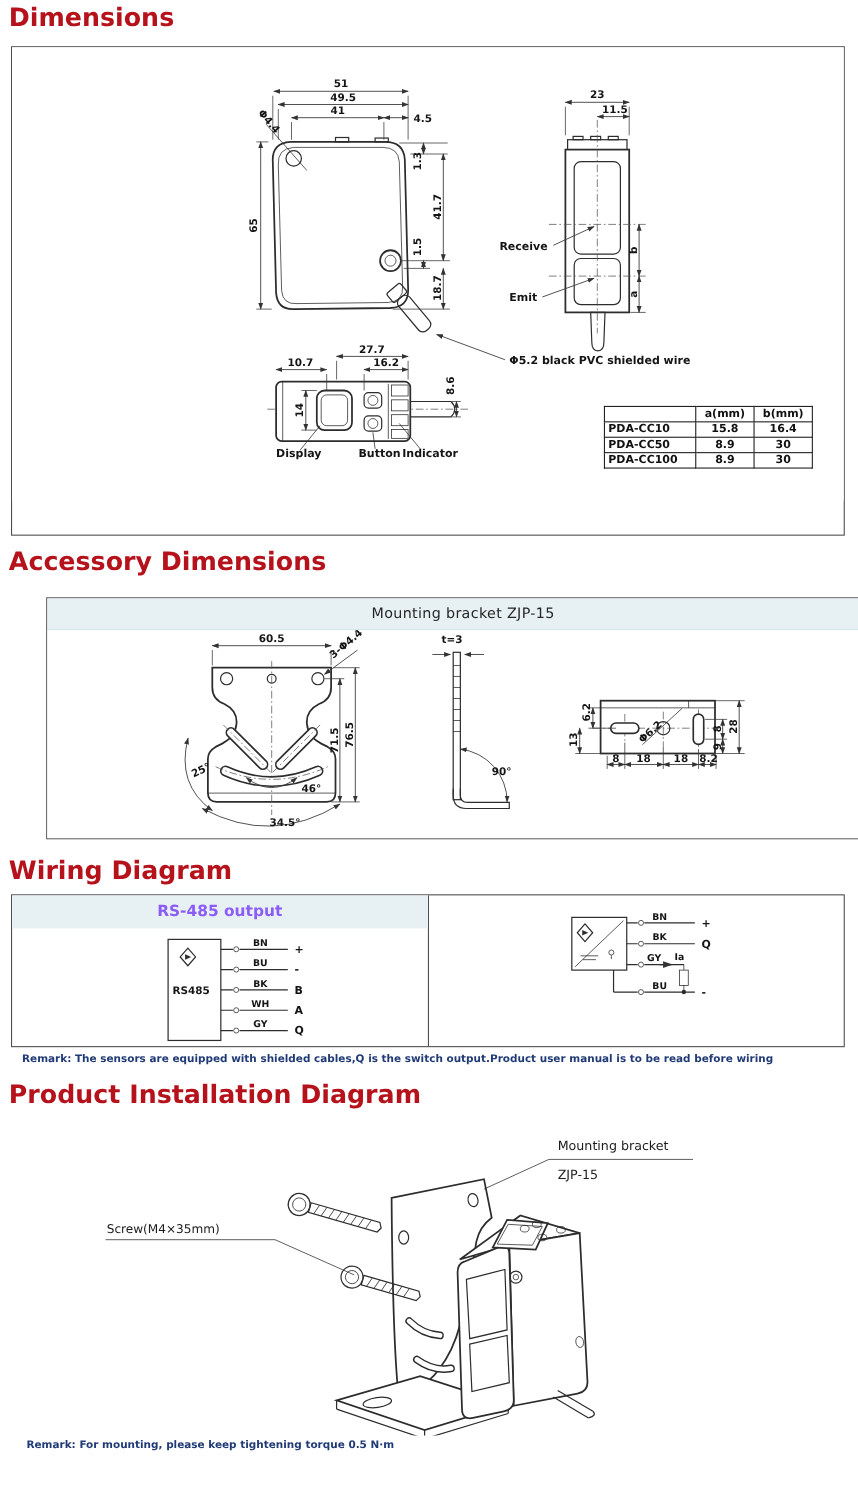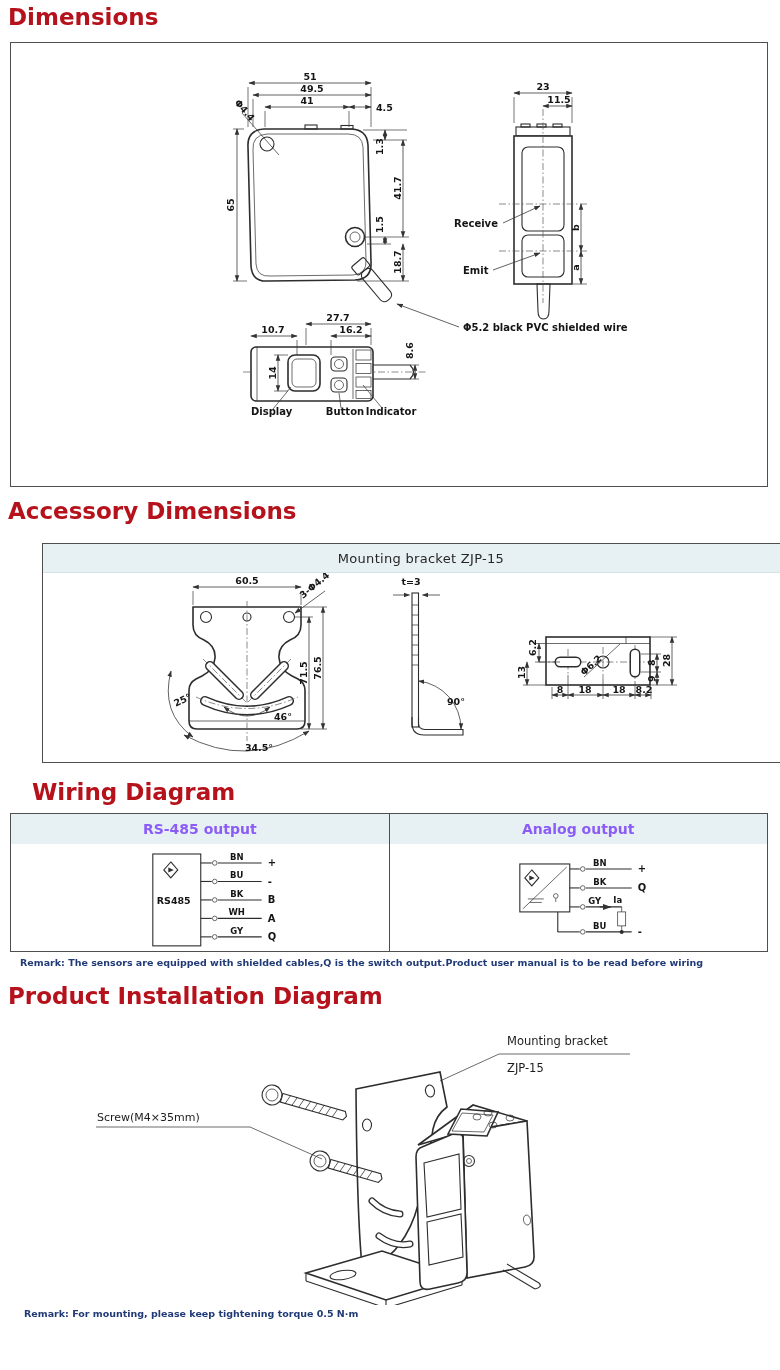--- a/index.html
+++ b/index.html
@@ -168,20 +168,44 @@
         <text class="lbl" x="334" y="372" text-anchor="middle">Button</text>
         <line class="tl2" x1="330" y1="365" x2="328" y2="350"></line>
         <text class="lbl" x="380" y="372" text-anchor="middle">Indicator</text>
         <line class="tl2" x1="371" y1="365" x2="352" y2="342"></line>
       </g>
 
       <line class="dim" x1="386" y1="261" x2="448" y2="284" marker-start="url(#ar1)"></line>
       <text class="lbl" x="452" y="288">Φ5.2 black PVC shielded wire</text>
     </svg>
 
+    <table class="spec">
+      <tbody>
+          <tr>
+        <th></th>
+        <th>a(mm)</th>
+        <th>b(mm)</th>
+      </tr>
+      <tr>
+        <td>PDA-CC10</td>
+            <td>15.8</td>
+            <td>16.4</td>
+      </tr>
+      <tr>
+        <td>PDA-CC50</td>
+            <td>8.9</td>
+            <td>30</td>
+      </tr>
+      <tr>
+        <td>PDA-CC100</td>
+            <td>8.9</td>
+            <td>30</td>
+      </tr>
+    </tbody>
+      </table>
   </div>
 </div>
 
 <div class="heading" style="top:498px;">Accessory Dimensions</div>
 
 <div class="panel" style="top:543px;height:220px;margin-left:32px;">
   <div class="phead" style="height:28px;">Mounting bracket ZJP-15</div>
   <div class="pbody" style="height:189px;">
     <svg width="755" height="189" viewBox="0 0 755 189">
       <defs>
@@ -294,21 +318,21 @@
         <text class="dt" transform="translate(612,93) rotate(-90)">8</text>
         <line class="dim" x1="614" y1="99" x2="614" y2="112" marker-start="url(#ar2)" marker-end="url(#ar2)"></line>
         <text class="dt" transform="translate(612,109) rotate(-90)">9</text>
         <line class="dim" x1="629" y1="64" x2="629" y2="112" marker-start="url(#ar2)" marker-end="url(#ar2)"></line>
         <text class="dt" transform="translate(627,94) rotate(-90)">28</text>
       </g>
     </svg>
   </div>
 </div>
 
-<div class="heading" style="top:779px;margin-left:24px;">Wiring Diagram</div>
+<div class="heading" style="top:779px;">Wiring Diagram</div>
 
 <div class="panel" style="top:813px;height:139px;">
   <div class="wwrap">
     <div class="wcol">
       <div class="whead">RS-485 output</div>
       <svg width="100%" height="106" viewBox="0 0 378 106" preserveAspectRatio="xMinYMin meet">
         <rect class="tl" x="142" y="10" width="48" height="92" fill="#fff"></rect>
         <path class="tl" d="M 160,18 L 167,26 L 160,34 L 153,26 Z"></path>
         <path d="M 157.5,23.5 L 163,26 L 157.5,28.5 Z" fill="#2d2d2d"></path>
         <text class="dt" x="146" y="60">RS485</text>
@@ -348,21 +372,20 @@
         <g>
           <line class="tl" x1="190" y1="93" x2="201" y2="93"></line>
             <circle class="tl2" cx="204" cy="93" r="2.3" fill="#fff"></circle>
           <line class="tl" x1="207" y1="93" x2="251" y2="93"></line>
           <text class="wt" x="226" y="90" text-anchor="middle">GY</text>
           <text class="term" x="257" y="96.5">Q</text>
         </g>
       </svg>
     </div>
     <div class="wcol">
-      <div class="whead">Analog output</div>
       <svg width="100%" height="106" viewBox="0 0 378 106" preserveAspectRatio="xMinYMin meet">
         <defs>
           <marker id="ar3" viewBox="0 0 10 10" refX="9" refY="5" markerWidth="8" markerHeight="8" orient="auto-start-reverse">
             <path d="M0,1.5 L10,5 L0,8.5 z" fill="#333"></path>
           </marker>
         </defs>
         <rect class="tl" x="130" y="20" width="50" height="48" fill="#fff"></rect>
         <line class="tl2" x1="133" y1="65" x2="177" y2="23"></line>
         <path class="tl" d="M 142,26 L 149,34 L 142,42 L 135,34 Z"></path>
         <path d="M 139.5,31.5 L 145,34 L 139.5,36.5 Z" fill="#2d2d2d"></path>

